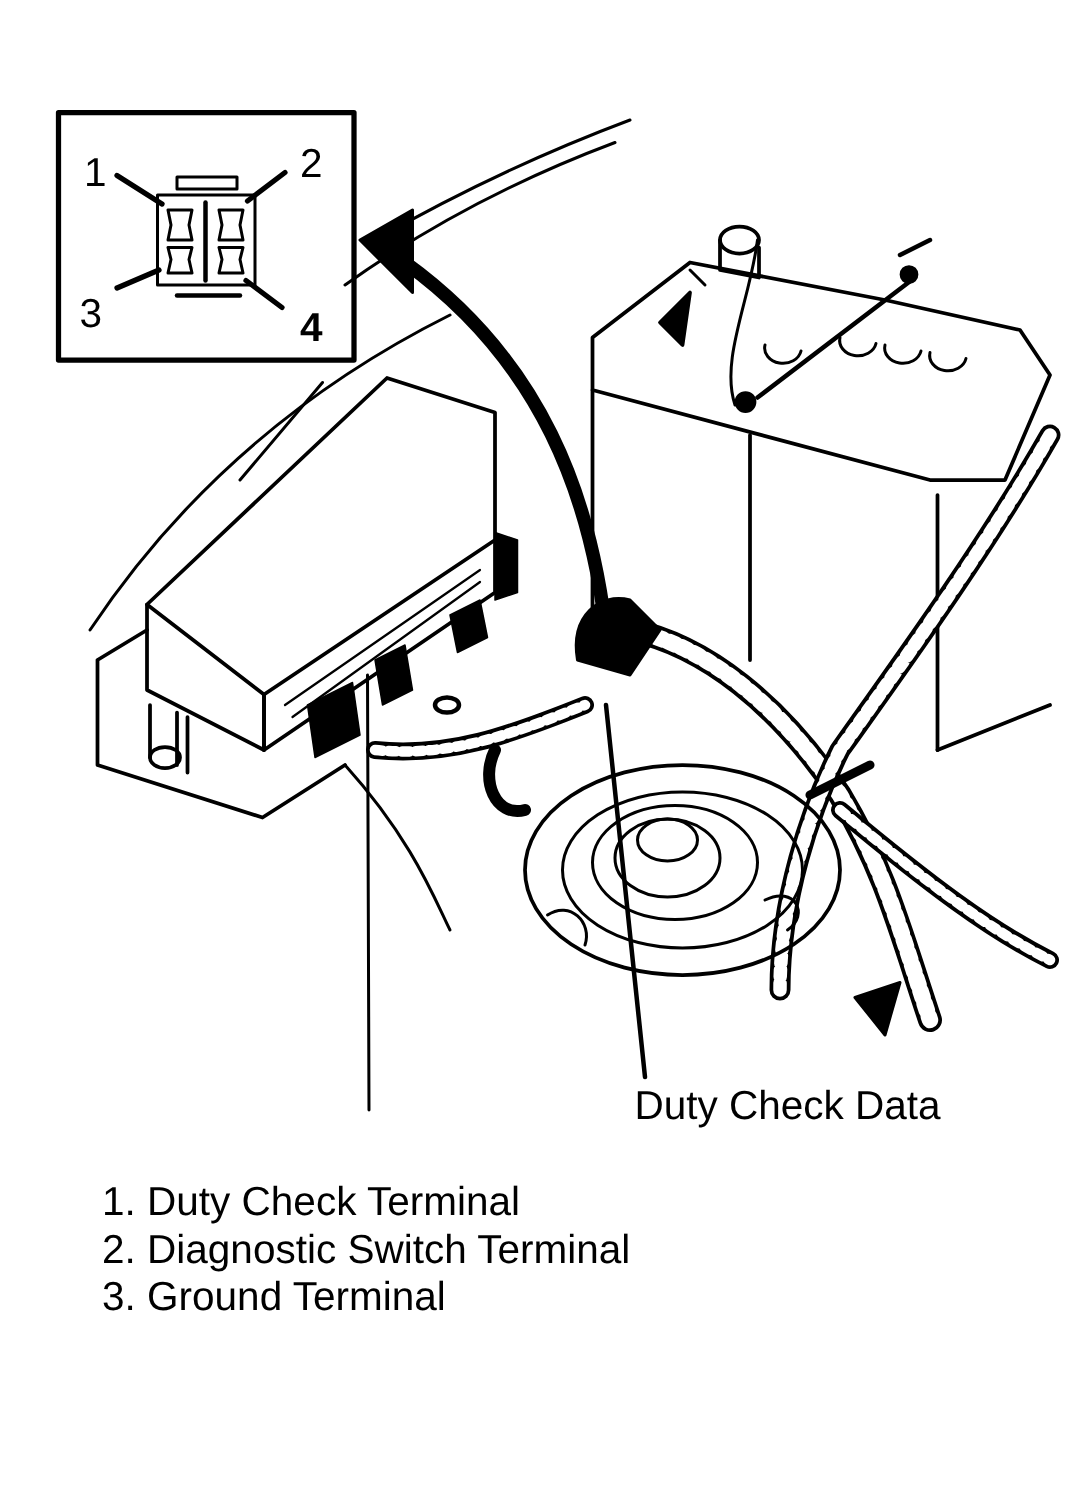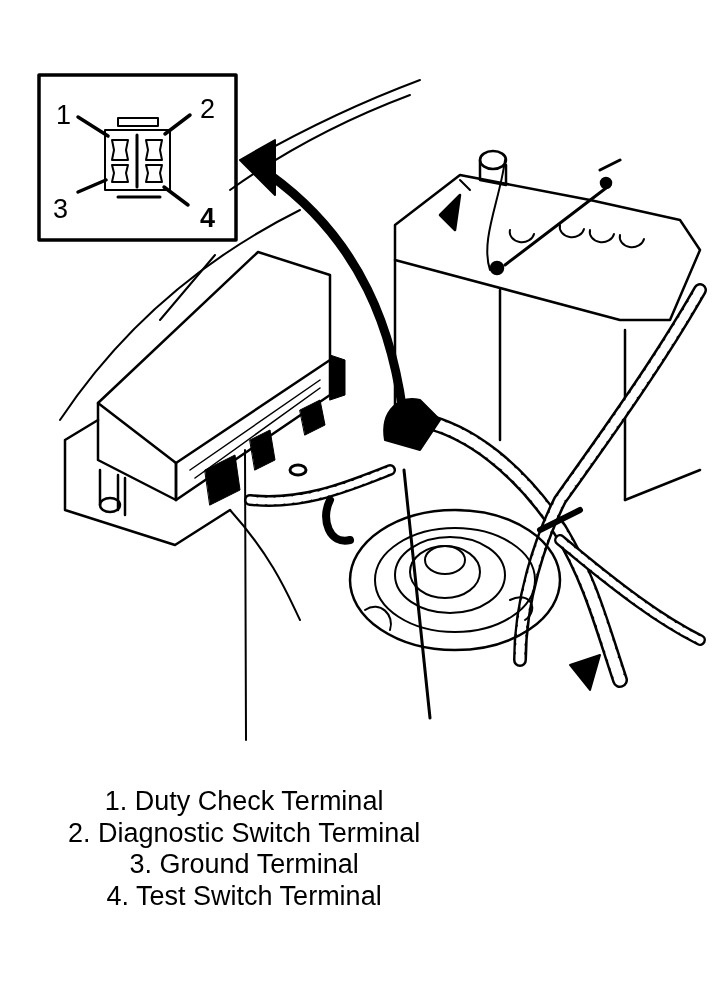--- a/index.html
+++ b/index.html
@@ -1,20 +1,20 @@
 <!DOCTYPE html>
 <html><head>
 <meta charset="utf-8">
 <style>
   html, body { margin: 0; padding: 0; background: #ffffff; }
   body { width: 714px; height: 1006px; position: relative; overflow: hidden;
          font-family: "Liberation Sans", sans-serif; color: #000; }
   #art { position: absolute; left: 0; top: 0; width: 714px; height: 1006px; }
   .callout { position: absolute; left: 423px; top: 722px; font-size: 27px; line-height: 31px; white-space: nowrap; }
-  .legend { position: absolute; left: 68px; top: 786px; font-size: 27px; line-height: 31.5px; margin: 0; padding: 0; list-style: none; text-align: center; }
+  .legend { position: absolute; left: 68px; top: 786px; font-size: 27px; line-height: 31.5px; margin: 0; padding: 0; list-style: none; }
   .legend li { white-space: nowrap; }
   .inset-num { position: absolute; font-size: 27px; font-weight: normal; line-height: 1; }
 </style>
 </head>
 <body>
 
 <svg id="art" viewBox="0 0 714 1006" xmlns="http://www.w3.org/2000/svg" fill="none" stroke="#000" stroke-linecap="round" stroke-linejoin="round">
 
   <g stroke-width="2">
     <path d="M250 160 C 320 120, 380 95, 420 80"></path>
@@ -112,20 +112,20 @@
     </g>
   </g>
 </svg>
 
 <span class="inset-num" style="left:56px; top:102px;">1</span>
 <span class="inset-num" style="left:200px; top:96px;">2</span>
 <span class="inset-num" style="left:53px; top:196px;">3</span>
 <span class="inset-num" style="left:200px; top:205px; font-weight:bold;">4</span>
 
 <div class="callout">
+  <div>Duty Check Data</div>
 </div>
 
 <ul class="legend">
   <li><span>1.</span> <span>Duty Check Terminal</span></li>
   <li><span>2.</span> <span>Diagnostic Switch Terminal</span></li>
   <li><span>3.</span> <span>Ground Terminal</span></li>
-  <li><span>4.</span> <span>Test Switch Terminal</span></li>
 </ul>
 
 </body></html>

